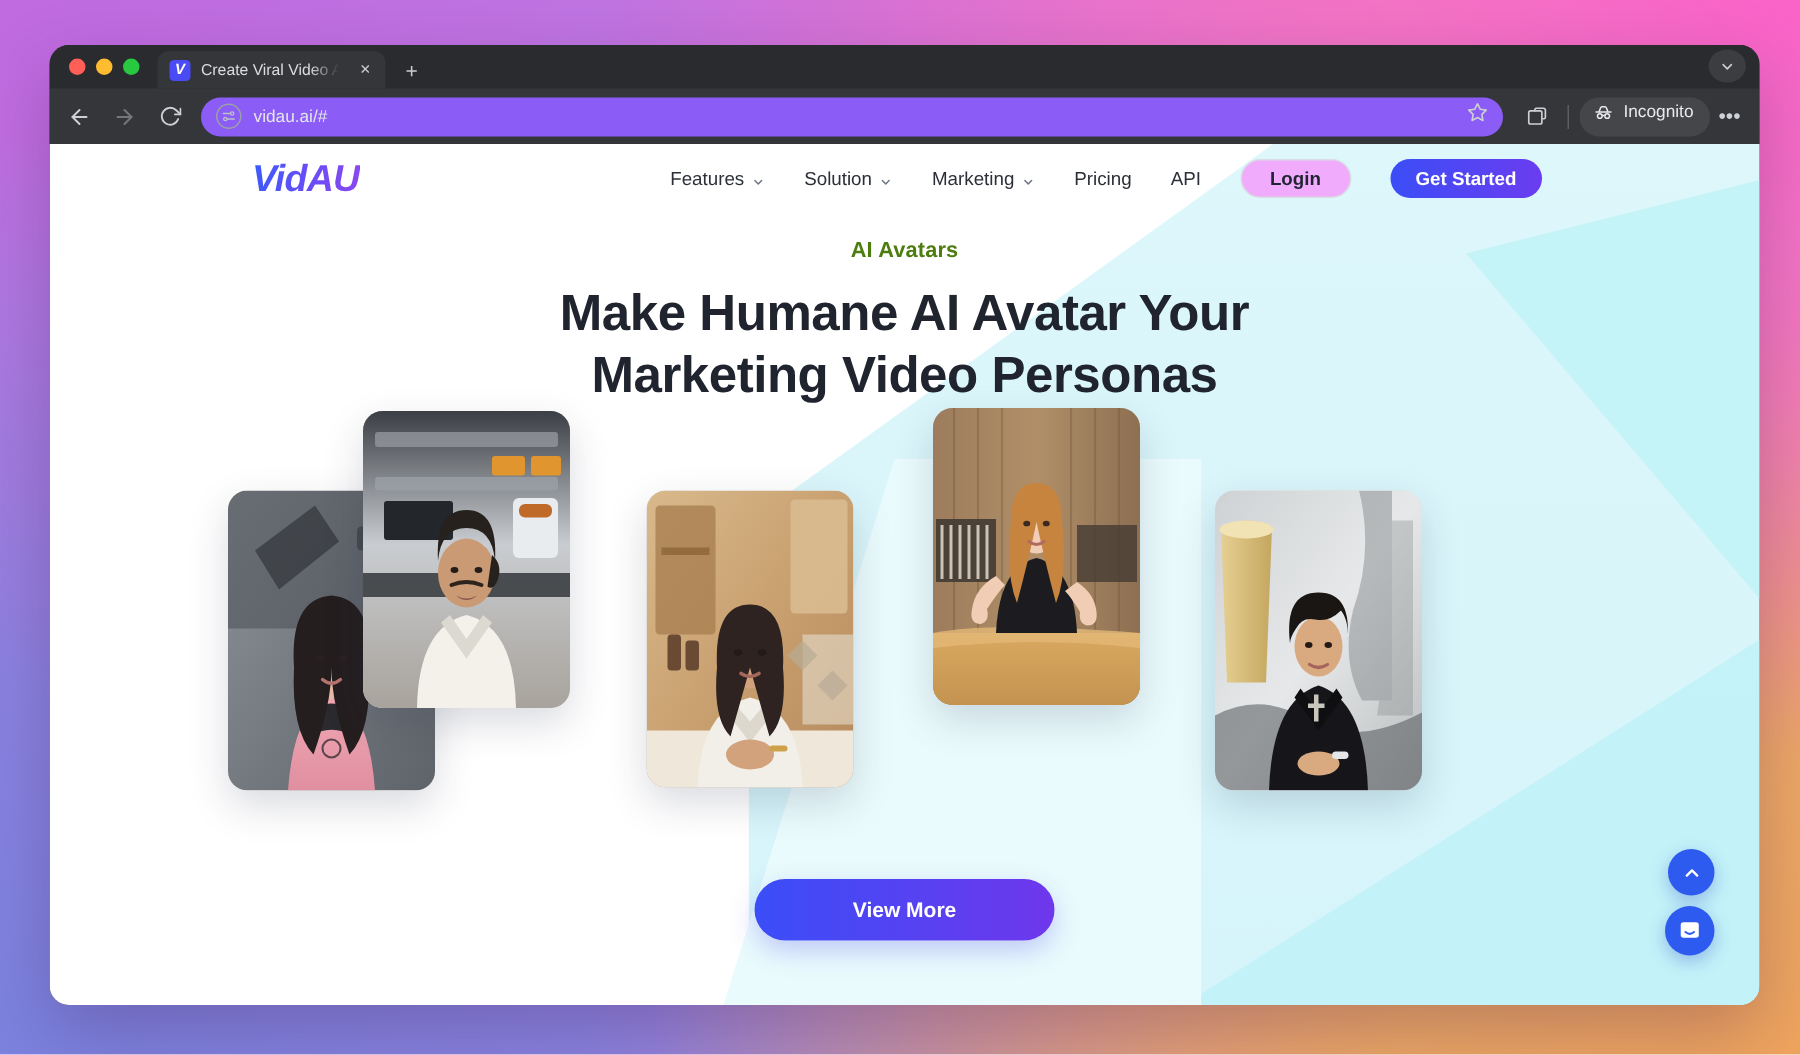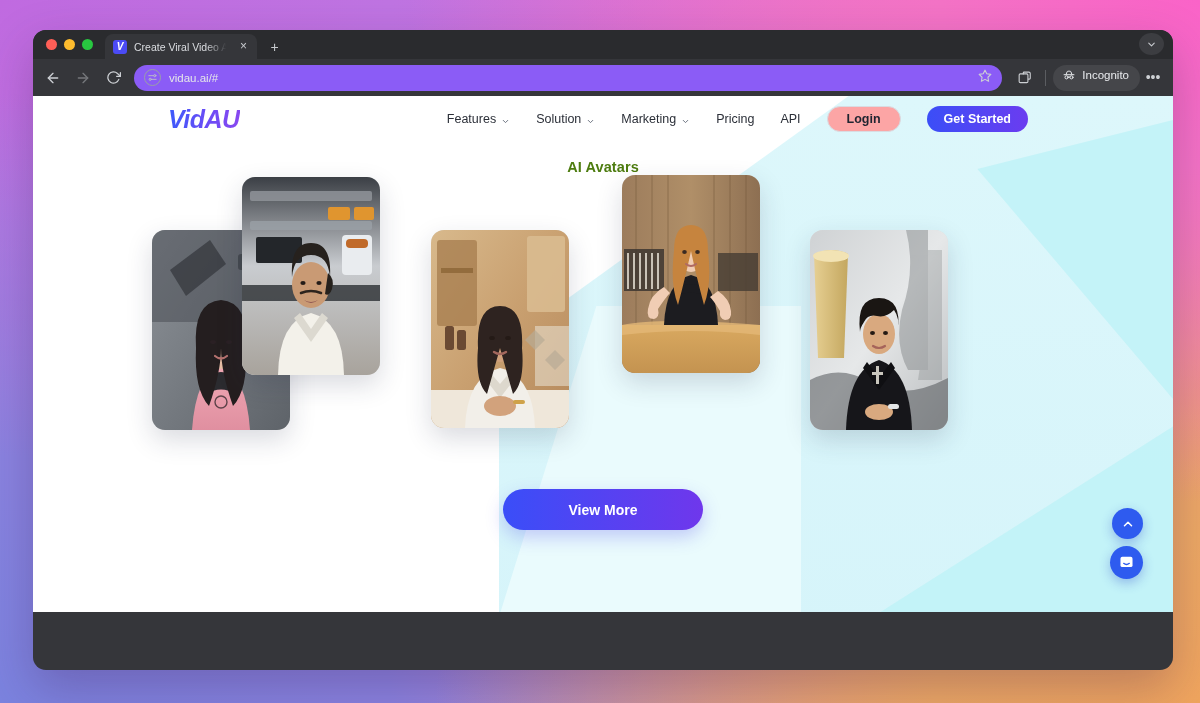--- a/index.html
+++ b/index.html
@@ -170,21 +170,21 @@
     padding: 0 11px 5px 9px;
     color: #e8eaed;
     font-size: 11.5px;
   }
   .kebab { flex: 0 0 auto; width: 22px; height: 26px; display:flex; align-items:center; justify-content:center; color:#cdd0d4; font-size:14px; letter-spacing:0; }
   .kebab span { display:block; line-height:3px; }
 
   
   #viewport {
     position: relative;
-    height: 516px;
+    height: 574px;
     background: #ffffff;
     overflow: hidden;
   }
 
   
   .deco { position: absolute; background: #d9f6fb; }
   .deco.d1 {
     left: 466px; top: 0px; width: 760px; height: 600px;
     background: linear-gradient(180deg,#ddf7fb 0%, #d5f4fa 100%);
     clip-path: polygon(46% 0%, 100% 0%, 100% 100%, 0% 100%, 0% 42%);
@@ -226,21 +226,21 @@
     display: flex; align-items: flex-end; gap: 5px;
     font-size: 12.5px; color: #2b2f38;
   }
   .nav-link .chev { color: #6b7280; display: flex; }
   .btn-login {
     height: 26px; padding: 0 19px;
     border: 1px solid #d9dce2;
     border-radius: 14px;
     display: flex; align-items: center;
     font-size: 12.5px; font-weight: 700; color: #1f2430;
-    background: #fca5a5;
+    background: #f0abfc;
   }
   .btn-getstarted {
     height: 26px; padding: 0 17px;
     border-radius: 14px;
     display: flex; align-items: center;
     font-size: 12.5px; font-weight: 600; color: #fff;
     background: linear-gradient(90deg,#3b4ef7 0%, #6b3cf0 100%);
   }
 
   
@@ -428,20 +428,24 @@
             <span>API</span>
           </div>
 
           <div class="btn-login">Login</div>
           <div class="btn-getstarted">Get Started</div>
         </div>
       </div>
 
       <div class="hero">
         <div class="eyebrow">AI Avatars</div>
+        <div class="headline">
+          <span>Make Humane AI Avatar Your</span>
+          <span>Marketing Video Personas</span>
+        </div>
       </div>
 
       <div class="avatar-row">
 
         <div class="avatar-card" style="left:119px; top:55px; width:138px; height:200px;">
           <svg class="ph" viewBox="0 0 138 200" preserveAspectRatio="xMidYMid slice">
             <defs>
               <linearGradient id="g1bg" x1="0" y1="0" x2="1" y2="1">
                   <stop offset="0" stop-color="#8d9298"></stop>
                   <stop offset="1" stop-color="#5e6369"></stop>

